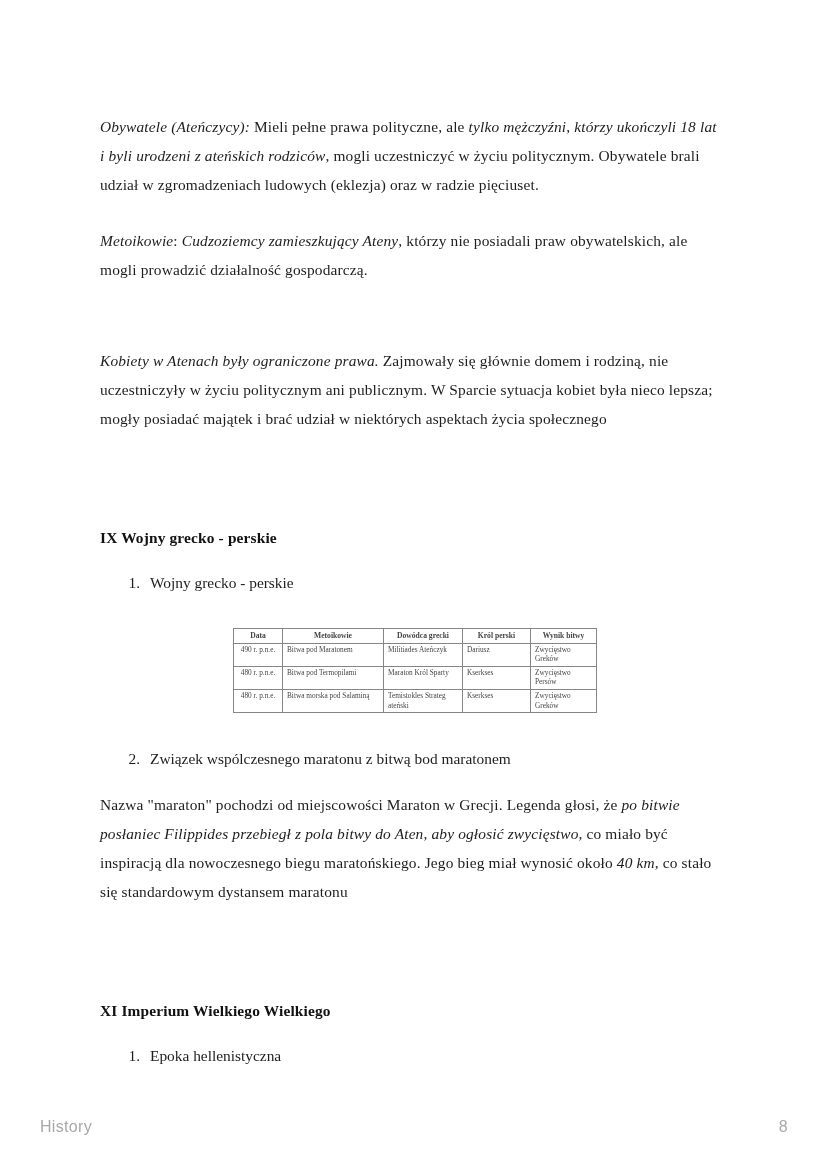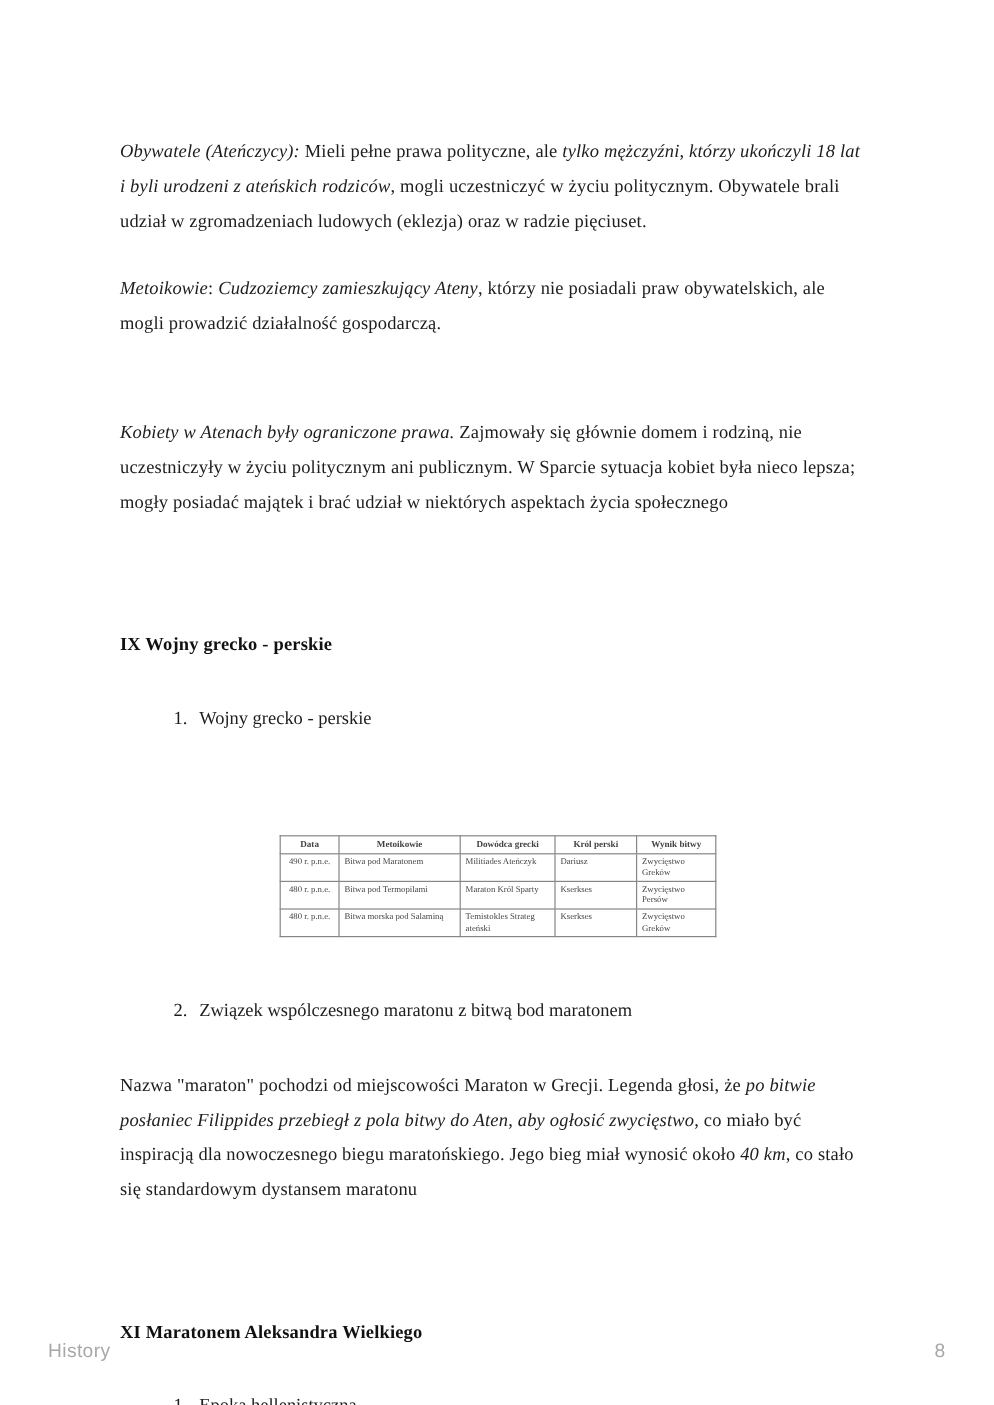--- a/index.html
+++ b/index.html
@@ -53,21 +53,21 @@
   h2.section-heading {
     margin: 0;
     font-size: 15.4px;
     line-height: 26px;
     font-weight: bold;
     color: #111111;
     letter-spacing: 0.01em;
   }
 
   ol.num-list {
-    margin: 16px;
+    margin: 0;
     padding: 0 0 0 44px;
     list-style-position: outside;
     list-style-type: decimal;
   }
   ol.num-list li {
     font-size: 15.4px;
     line-height: 31px;
     color: #1d1d1d;
     padding-left: 6px;
   }
@@ -79,21 +79,20 @@
     padding-left: 133px;
   }
   table.battle-table {
     border-collapse: collapse;
     width: 363px;
     table-layout: fixed;
     font-family: "Liberation Serif", "DejaVu Serif", serif;
     color: #2b2b2b;
     filter: blur(0.22px) contrast(0.9);
     opacity: 0.93;
-    margin-top: 36px;
   }
   table.battle-table th,
   table.battle-table td {
     border: 1px solid #7d7d7d;
     vertical-align: top;
     padding: 1px 4px 2px 4px;
     font-size: 7.3px;
     line-height: 9.6px;
   }
   table.battle-table th {
@@ -218,21 +217,21 @@
     </ol>
 
     <div class="spacer-sm"></div>
 
     <p class="body-text">
       <span>Nazwa "maraton" pochodzi od miejscowości Maraton w Grecji. Legenda głosi, że </span><b class="bi">po bitwie posłaniec Filippides przebiegł z pola bitwy do Aten, aby ogłosić zwycięstwo,</b><span> co miało być inspiracją dla nowoczesnego biegu maratońskiego. Jego bieg miał wynosić około </span><b class="bi">40 km</b><span>, co stało się standardowym dystansem maratonu</span>
     </p>
 
     <div class="spacer-xl"></div>
 
-    <h2 class="section-heading">XI Maratonem Aleksandra Wielkiego</h2>
+    <h2 class="section-heading">XI Imperium Wielkiego Wielkiego</h2>
 
     <div class="spacer-sm"></div>
 
     <ol class="num-list">
       <li>Epoka hellenistyczna</li>
     </ol>
 
     <div class="spacer-sm"></div>
 
   </div>

